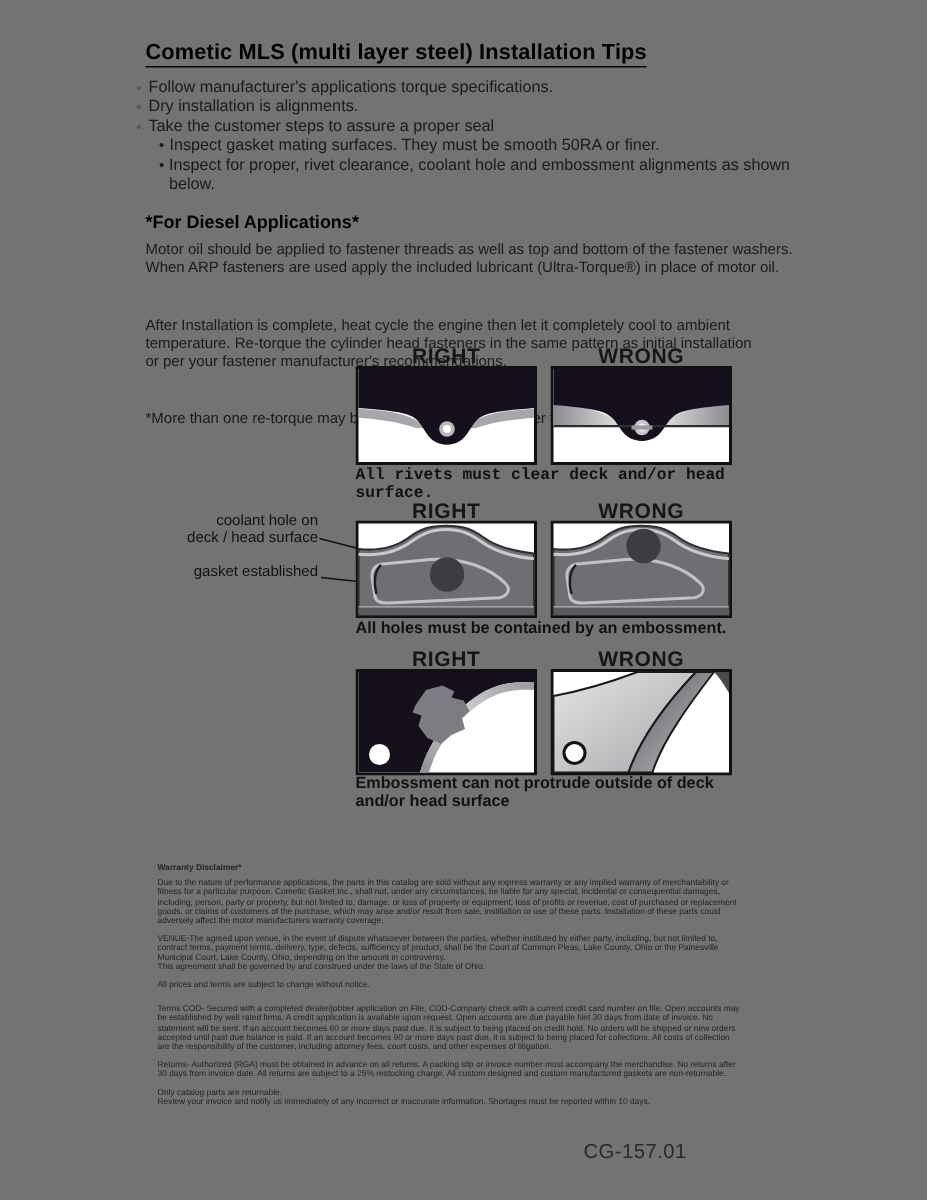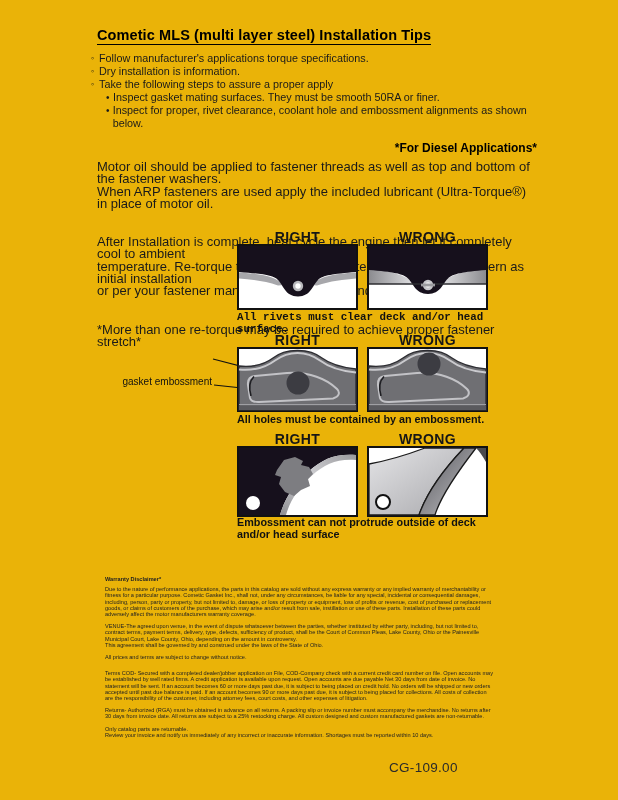--- a/index.html
+++ b/index.html
@@ -1,33 +1,33 @@
 <!DOCTYPE html>
 <html><head>
 <meta charset="utf-8">
 <style>
   * { margin:0; padding:0; box-sizing:border-box; }
   html,body { background:#ffffff; }
   .page {
-    position:relative; width:618px; height:800px; background:#eab308;
+    position:relative; width:618px; height:800px; background:#737373;
     font-family:"Liberation Sans", sans-serif; color:#1a1a1a; overflow:hidden;
   }
   
   .content { position:absolute; left:97px; top:26px; width:440px; }
   .doc-title {
     display:inline-block; font-size:14.5px; font-weight:bold; color:#000;
     border-bottom:1.6px solid #000; padding-bottom:1px; letter-spacing:0.1px;
   }
   .bullets { margin-top:7px; font-size:10.8px; line-height:13px; }
   .b-row { display:flex; margin-left:-6px; }
   .b-marker { width:8px; font-size:9px; line-height:13px; }
   .sb-row { display:flex; margin-left:9px; }
   .sb-marker { width:7px; font-size:10px; line-height:13px; }
-  .diesel-head { margin-top:11px; font-size:12px; font-weight:bold; color:#000;text-align:right; }
-  .para { margin-top:6px; font-size:13px; line-height:12.3px; white-space:pre-line; }
+  .diesel-head { margin-top:11px; font-size:12px; font-weight:bold; color:#000; }
+  .para { margin-top:6px; font-size:10px; line-height:12.3px; white-space:pre-line; }
   .para.gap { margin-top:26px; }
   
   .dg-label {
     position:absolute; width:121px; text-align:center;
     font-size:14px; font-weight:bold; letter-spacing:0.4px; color:#161616;
   }
   .dg-box { position:absolute; width:121px; }
   .dg-box svg { display:block; width:121px; }
   .dg-caption {
     position:absolute; left:237px; width:290px;
@@ -55,25 +55,25 @@
   <div class="content">
     <div class="doc-title">Cometic MLS (multi layer steel) Installation Tips</div>
 
     <div class="bullets">
       <div class="b-row">
         <span class="b-marker">◦</span>
         <span>Follow manufacturer's applications torque specifications.</span>
       </div>
       <div class="b-row">
         <span class="b-marker">◦</span>
-        <span>Dry installation is information.</span>
+        <span>Dry installation is alignments.</span>
       </div>
       <div class="b-row">
         <span class="b-marker">◦</span>
-        <span>Take the following steps to assure a proper apply</span>
+        <span>Take the customer steps to assure a proper seal</span>
       </div>
       <div class="sb-row">
         <span class="sb-marker">•</span>
         <span>Inspect gasket mating surfaces.  They must be smooth 50RA or finer.</span>
       </div>
       <div class="sb-row">
         <span class="sb-marker">•</span>
         <span>Inspect for proper, rivet clearance, coolant hole and embossment alignments as shown below.</span>
       </div>
     </div>
@@ -124,21 +124,23 @@
       <circle cx="61" cy="41" r="2.7" fill="#eeeeef"></circle>
       <rect x="54" y="39.6" width="14" height="2.8" fill="#9a9a9e"></rect>
     </svg>
   </div>
 
   <div class="dg-caption" style="top:312px;font-family:Liberation Mono, monospace;">All rivets must clear deck and/or head surface.</div>
 
   <div class="dg-label" style="left:237px; top:332px;">RIGHT</div>
   <div class="dg-label" style="left:367px; top:332px;">WRONG</div>
 
-  <div class="annot" style="top:376px;">gasket embossment</div>
+  <div class="annot" style="top:342px;">coolant hole on
+deck / head surface</div>
+  <div class="annot" style="top:376px;">gasket established</div>
 
   <svg class="pointer-svg" width="260" height="75">
     <line x1="109" y1="19" x2="194" y2="41" stroke="#111" stroke-width="1.1"></line>
     <line x1="110" y1="45" x2="156" y2="50" stroke="#111" stroke-width="1.1"></line>
   </svg>
 
   <div class="dg-box" style="left:237px; top:347px;">
     <svg viewBox="0 0 121 65">
       <rect x="1" y="1" width="119" height="63" fill="#ffffff" stroke="#111111" stroke-width="2"></rect>
       <path d="M2 19 C 16 20.5 28 17 36 11 C 43 6 49 3.5 60.5 3.5 C 72 3.5 78 6 85 11 C 93 17 105 20.5 119 22 L119 63 L2 63 Z" fill="#6f6f73" stroke="#2e2e33" stroke-width="1.4"></path>
@@ -225,15 +227,15 @@
 be established by well rated firms.  A credit application is available upon request.  Open accounts are due payable Net 30 days from date of invoice.  No
 statement will be sent.  If an account becomes 60 or more days past due, it is subject to being placed on credit hold.  No orders will be shipped or new orders
 accepted until past due balance is paid.  If an account becomes 90 or more days past due, it is subject to being placed for collections.  All costs of collection
 are the responsibility of the customer, including attorney fees, court costs, and other expenses of litigation.</p>
     <p>Returns- Authorized (RGA) must be obtained in advance on all returns.  A packing slip or invoice number must accompany the merchandise.  No returns after
 30 days from invoice date.  All returns are subject to a 25% restocking charge.  All custom designed and custom manufactured gaskets are non-returnable.</p>
     <p>Only catalog parts are returnable.
 Review your invoice and notify us immediately of any incorrect or inaccurate information.  Shortages must be reported within 10 days.</p>
   </div>
 
-  <div class="footer-code">CG-109.00</div>
+  <div class="footer-code">CG-157.01</div>
 
 </div>
 
 </body></html>

